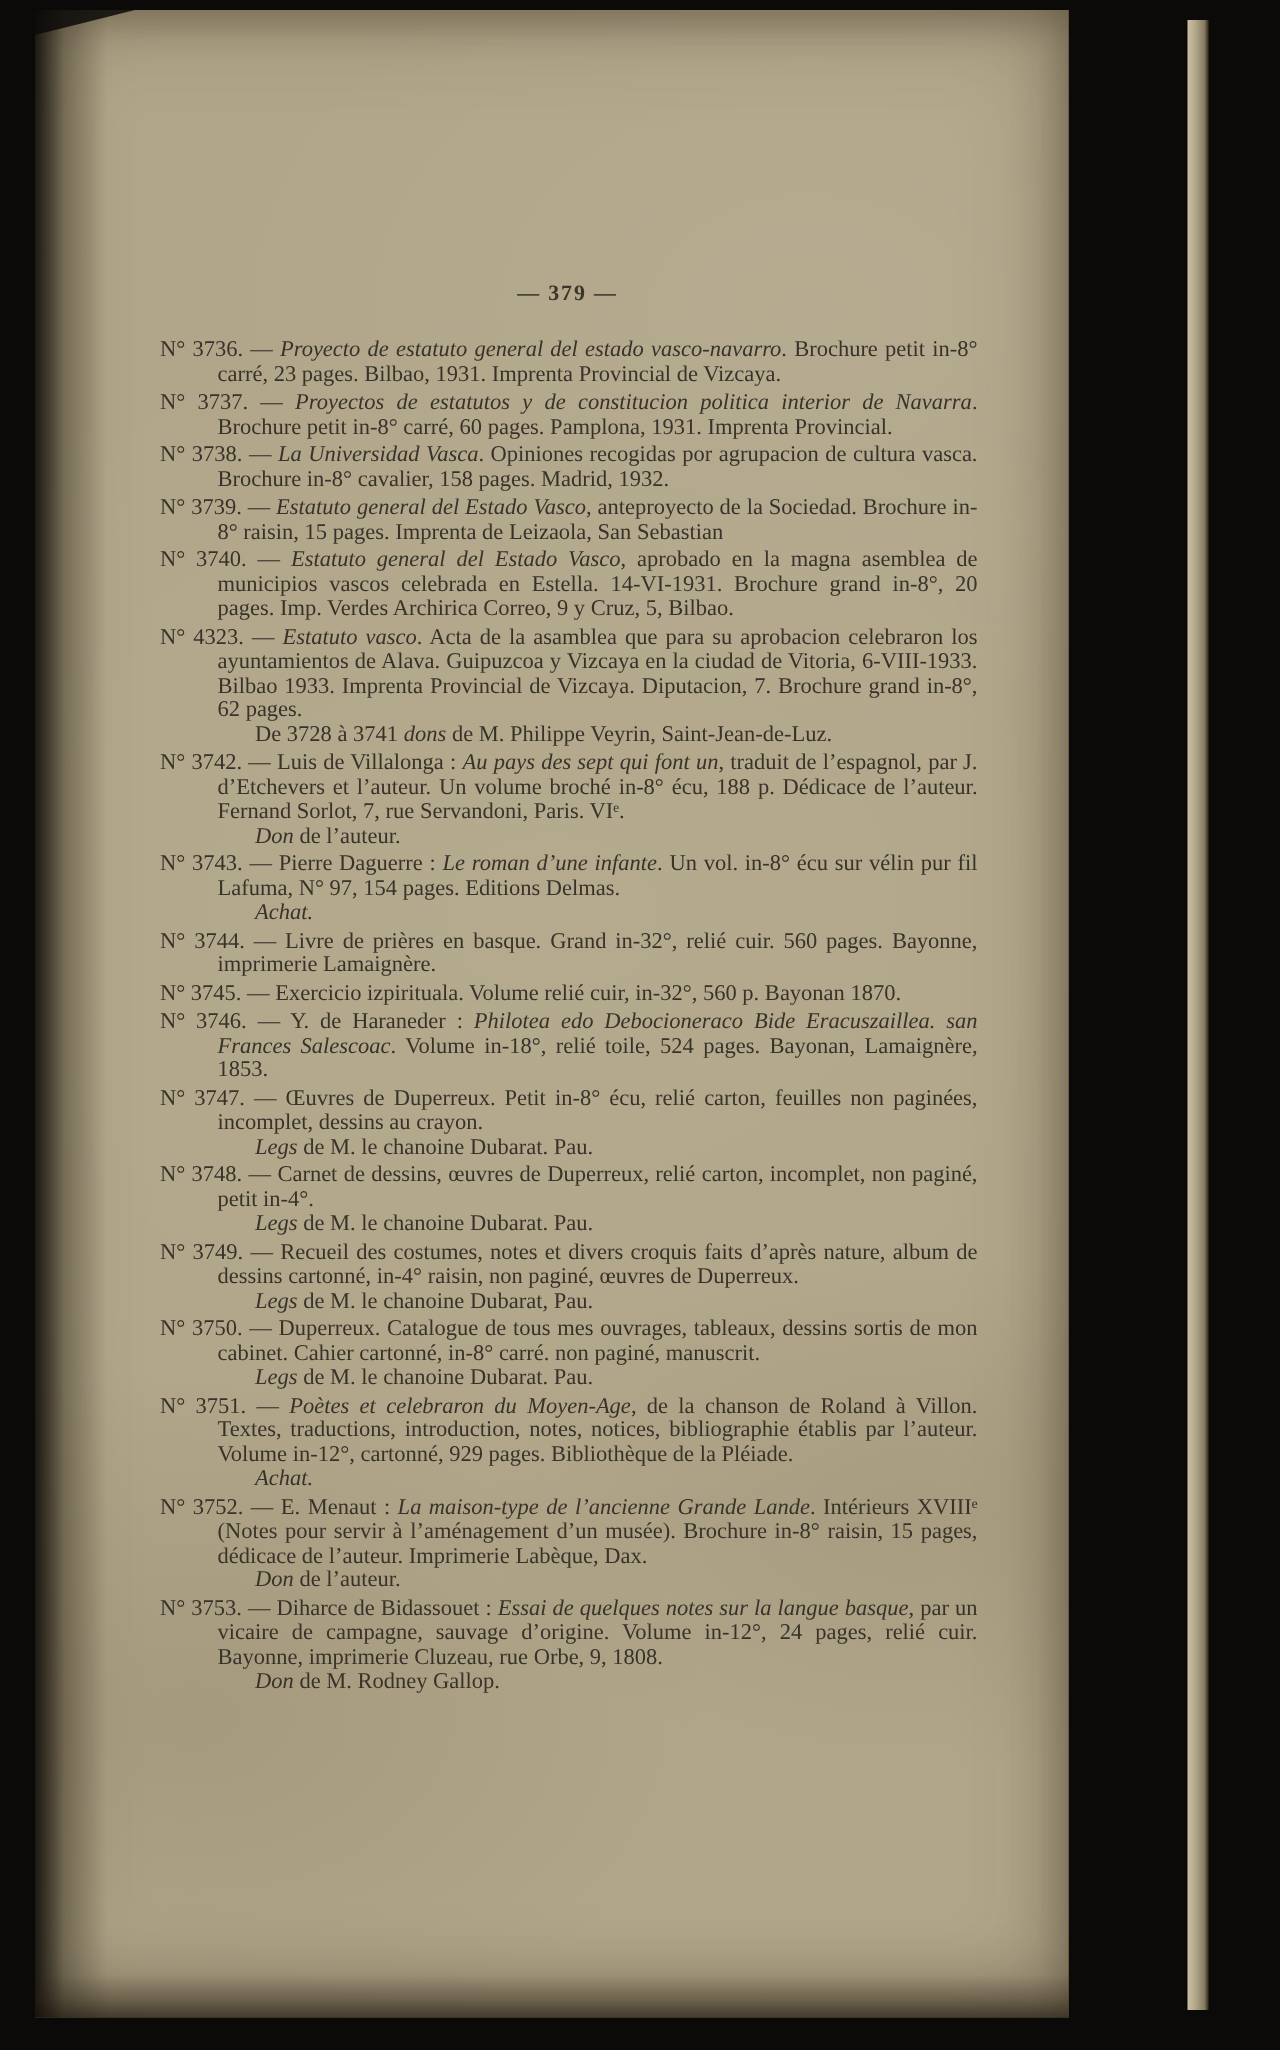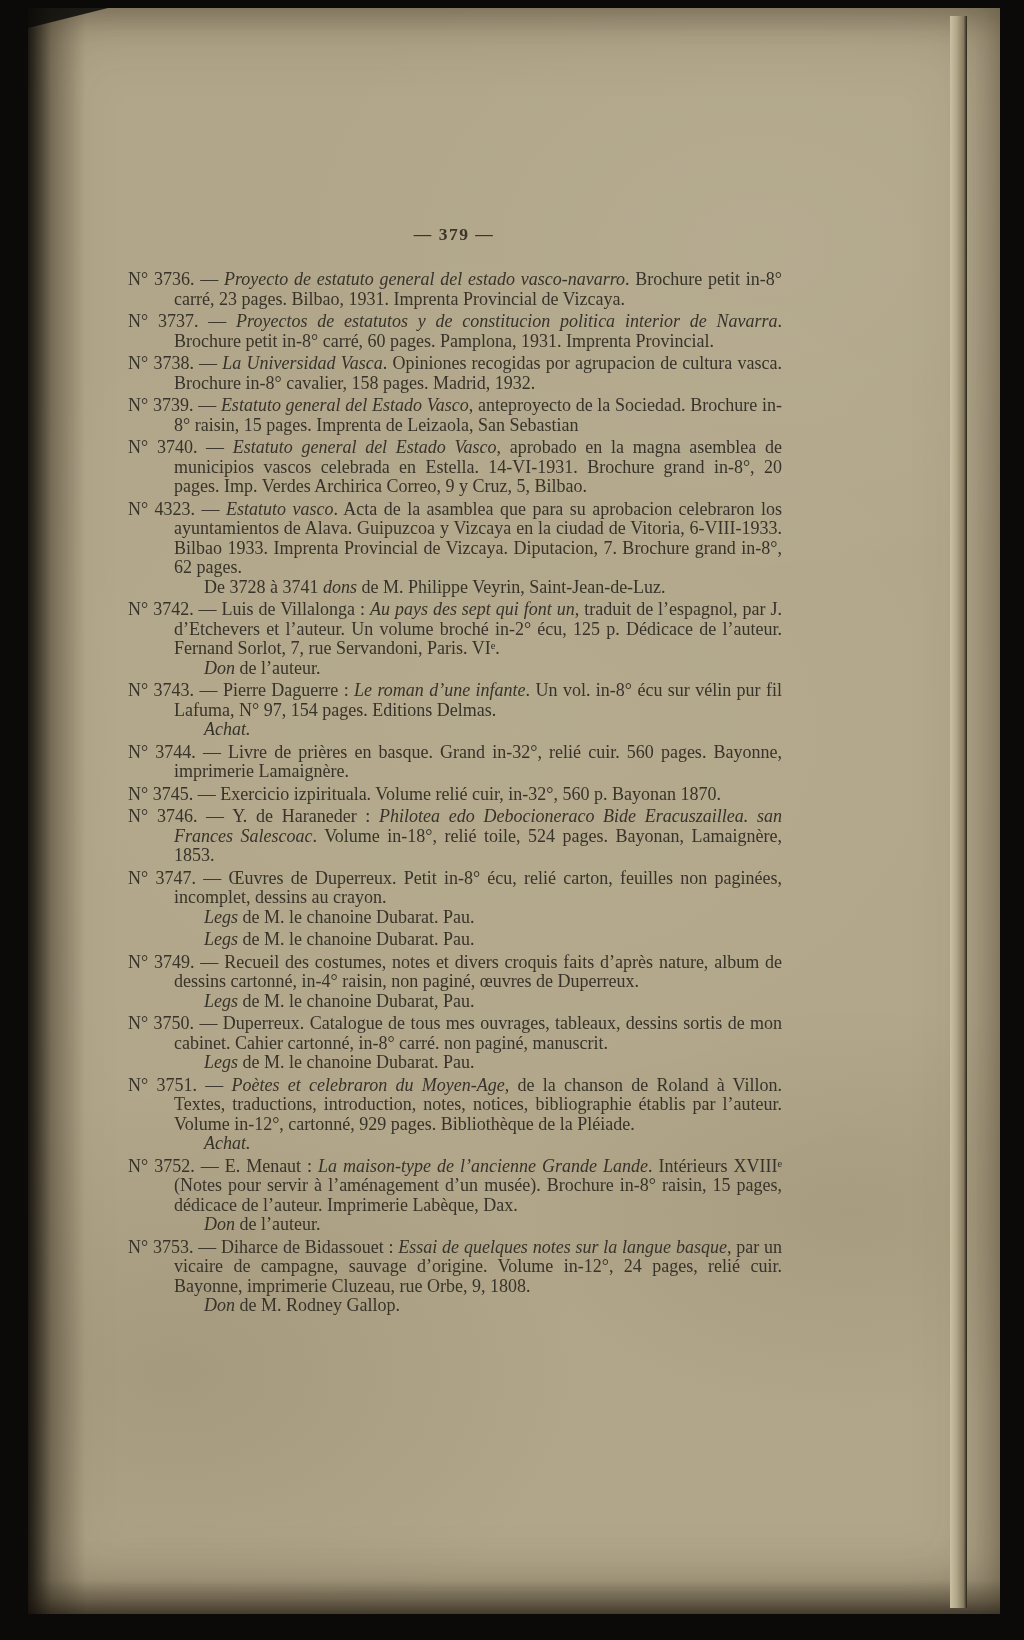--- a/index.html
+++ b/index.html
@@ -5,21 +5,21 @@
   * { margin:0; padding:0; box-sizing:border-box; }
   html,body { width:1024px; height:1640px; }
   body {
     position:relative;
     overflow:hidden;
     background:#0c0a08;
     font-family:"Liberation Serif","DejaVu Serif",serif;
   }
   .scan-bg { position:absolute; inset:0; background:#0c0a08; }
   .paper {
-    position:absolute; left:28px; top:8px; width:972px; height:1606px;
+    position:absolute; left:28px; top:8px; width:827px; height:1606px;
     background:
       radial-gradient(ellipse 700px 500px at 75% 15%, rgba(255,255,255,0.06), transparent 70%),
       radial-gradient(ellipse 900px 700px at 50% 45%, rgba(255,252,240,0.05), transparent 75%),
       radial-gradient(ellipse 600px 400px at 15% 85%, rgba(60,45,25,0.10), transparent 70%),
       radial-gradient(ellipse 500px 300px at 85% 75%, rgba(50,40,22,0.08), transparent 70%),
       #b1a689;
     box-shadow: inset 0 0 80px rgba(55,42,25,0.35), inset 0 -25px 45px rgba(40,30,18,0.25), inset 0 12px 25px rgba(40,30,18,0.22);
   }
   .paper::before {
     content:""; position:absolute; left:0; top:0; bottom:0; width:58px;
@@ -73,41 +73,42 @@
         <p class="entry-main"><span>N° 3739. — </span><span class="it">Estatuto general del Estado Vasco</span><span>, anteproyecto de la Sociedad. Brochure in-8° raisin, 15 pages. Imprenta de Leizaola, San Sebastian</span></p>
       </div>
       <div class="entry">
         <p class="entry-main"><span>N° 3740. — </span><span class="it">Estatuto general del Estado Vasco</span><span>, aprobado en la magna asemblea de municipios vascos celebrada en Estella. 14-VI-1931. Brochure grand in-8°, 20 pages. Imp. Verdes Archirica Correo, 9 y Cruz, 5, Bilbao.</span></p>
       </div>
       <div class="entry">
         <p class="entry-main"><span>N° 4323. — </span><span class="it">Estatuto vasco</span><span>. Acta de la asamblea que para su aprobacion celebraron los ayuntamientos de Alava. Guipuzcoa y Vizcaya en la ciudad de Vitoria, 6-VIII-1933. Bilbao 1933. Imprenta Provincial de Vizcaya. Diputacion, 7. Brochure grand in-8°, 62 pages.</span></p>
         <p class="entry-note"><span>De 3728 à 3741 </span><span class="it">dons</span><span> de M. Philippe Veyrin, Saint-Jean-de-Luz.</span></p>
       </div>
       <div class="entry">
-        <p class="entry-main"><span>N° 3742. — Luis de Villalonga : </span><span class="it">Au pays des sept qui font un</span><span>, traduit de l’espagnol, par J. d’Etchevers et l’auteur. Un volume broché in-2° écu, 125 p. Dédicace de l’auteur. Fernand Sorlot, 7, rue Servandoni, Paris. VIᵉ.</span></p>
+        <p class="entry-main"><span>N° 3742. — Luis de Villalonga : </span><span class="it">Au pays des sept qui font un</span><span>, traduit de l’espagnol, par J. d’Etchevers et l’auteur. Un volume broché in-8° écu, 188 p. Dédicace de l’auteur. Fernand Sorlot, 7, rue Servandoni, Paris. VIᵉ.</span></p>
         <p class="entry-note"><span class="it">Don</span><span> de l’auteur.</span></p>
       </div>
       <div class="entry">
         <p class="entry-main"><span>N° 3743. — Pierre Daguerre : </span><span class="it">Le roman d’une infante</span><span>. Un vol. in-8° écu sur vélin pur fil Lafuma, N° 97, 154 pages. Editions Delmas.</span></p>
         <p class="entry-note"><span class="it">Achat.</span></p>
       </div>
       <div class="entry">
         <p class="entry-main"><span>N° 3744. — Livre de prières en basque. Grand in-32°, relié cuir. 560 pages. Bayonne, imprimerie Lamaignère.</span></p>
       </div>
       <div class="entry">
         <p class="entry-main"><span>N° 3745. — Exercicio izpirituala. Volume relié cuir, in-32°, 560 p. Bayonan 1870.</span></p>
       </div>
       <div class="entry">
         <p class="entry-main"><span>N° 3746. — Y. de Haraneder : </span><span class="it">Philotea edo Debocioneraco Bide Eracuszaillea. san Frances Salescoac</span><span>. Volume in-18°, relié toile, 524 pages. Bayonan, Lamaignère, 1853.</span></p>
       </div>
       <div class="entry">
         <p class="entry-main"><span>N° 3747. — Œuvres de Duperreux. Petit in-8° écu, relié carton, feuilles non paginées, incomplet, dessins au crayon.</span></p>
         <p class="entry-note"><span class="it">Legs</span><span> de M. le chanoine Dubarat. Pau.</span></p>
       </div>
       <div class="entry">
+        <p class="entry-main"><span>N° 3748. — Carnet de dessins, œuvres de Duperreux, relié carton, incomplet, non paginé, petit in-4°.</span></p>
         <p class="entry-note"><span class="it">Legs</span><span> de M. le chanoine Dubarat. Pau.</span></p>
       </div>
       <div class="entry">
         <p class="entry-main"><span>N° 3749. — Recueil des costumes, notes et divers croquis faits d’après nature, album de dessins cartonné, in-4° raisin, non paginé, œuvres de Duperreux.</span></p>
         <p class="entry-note"><span class="it">Legs</span><span> de M. le chanoine Dubarat, Pau.</span></p>
       </div>
       <div class="entry">
         <p class="entry-main"><span>N° 3750. — Duperreux. Catalogue de tous mes ouvrages, tableaux, dessins sortis de mon cabinet. Cahier cartonné, in-8° carré. non paginé, manuscrit.</span></p>
         <p class="entry-note"><span class="it">Legs</span><span> de M. le chanoine Dubarat. Pau.</span></p>
       </div>

